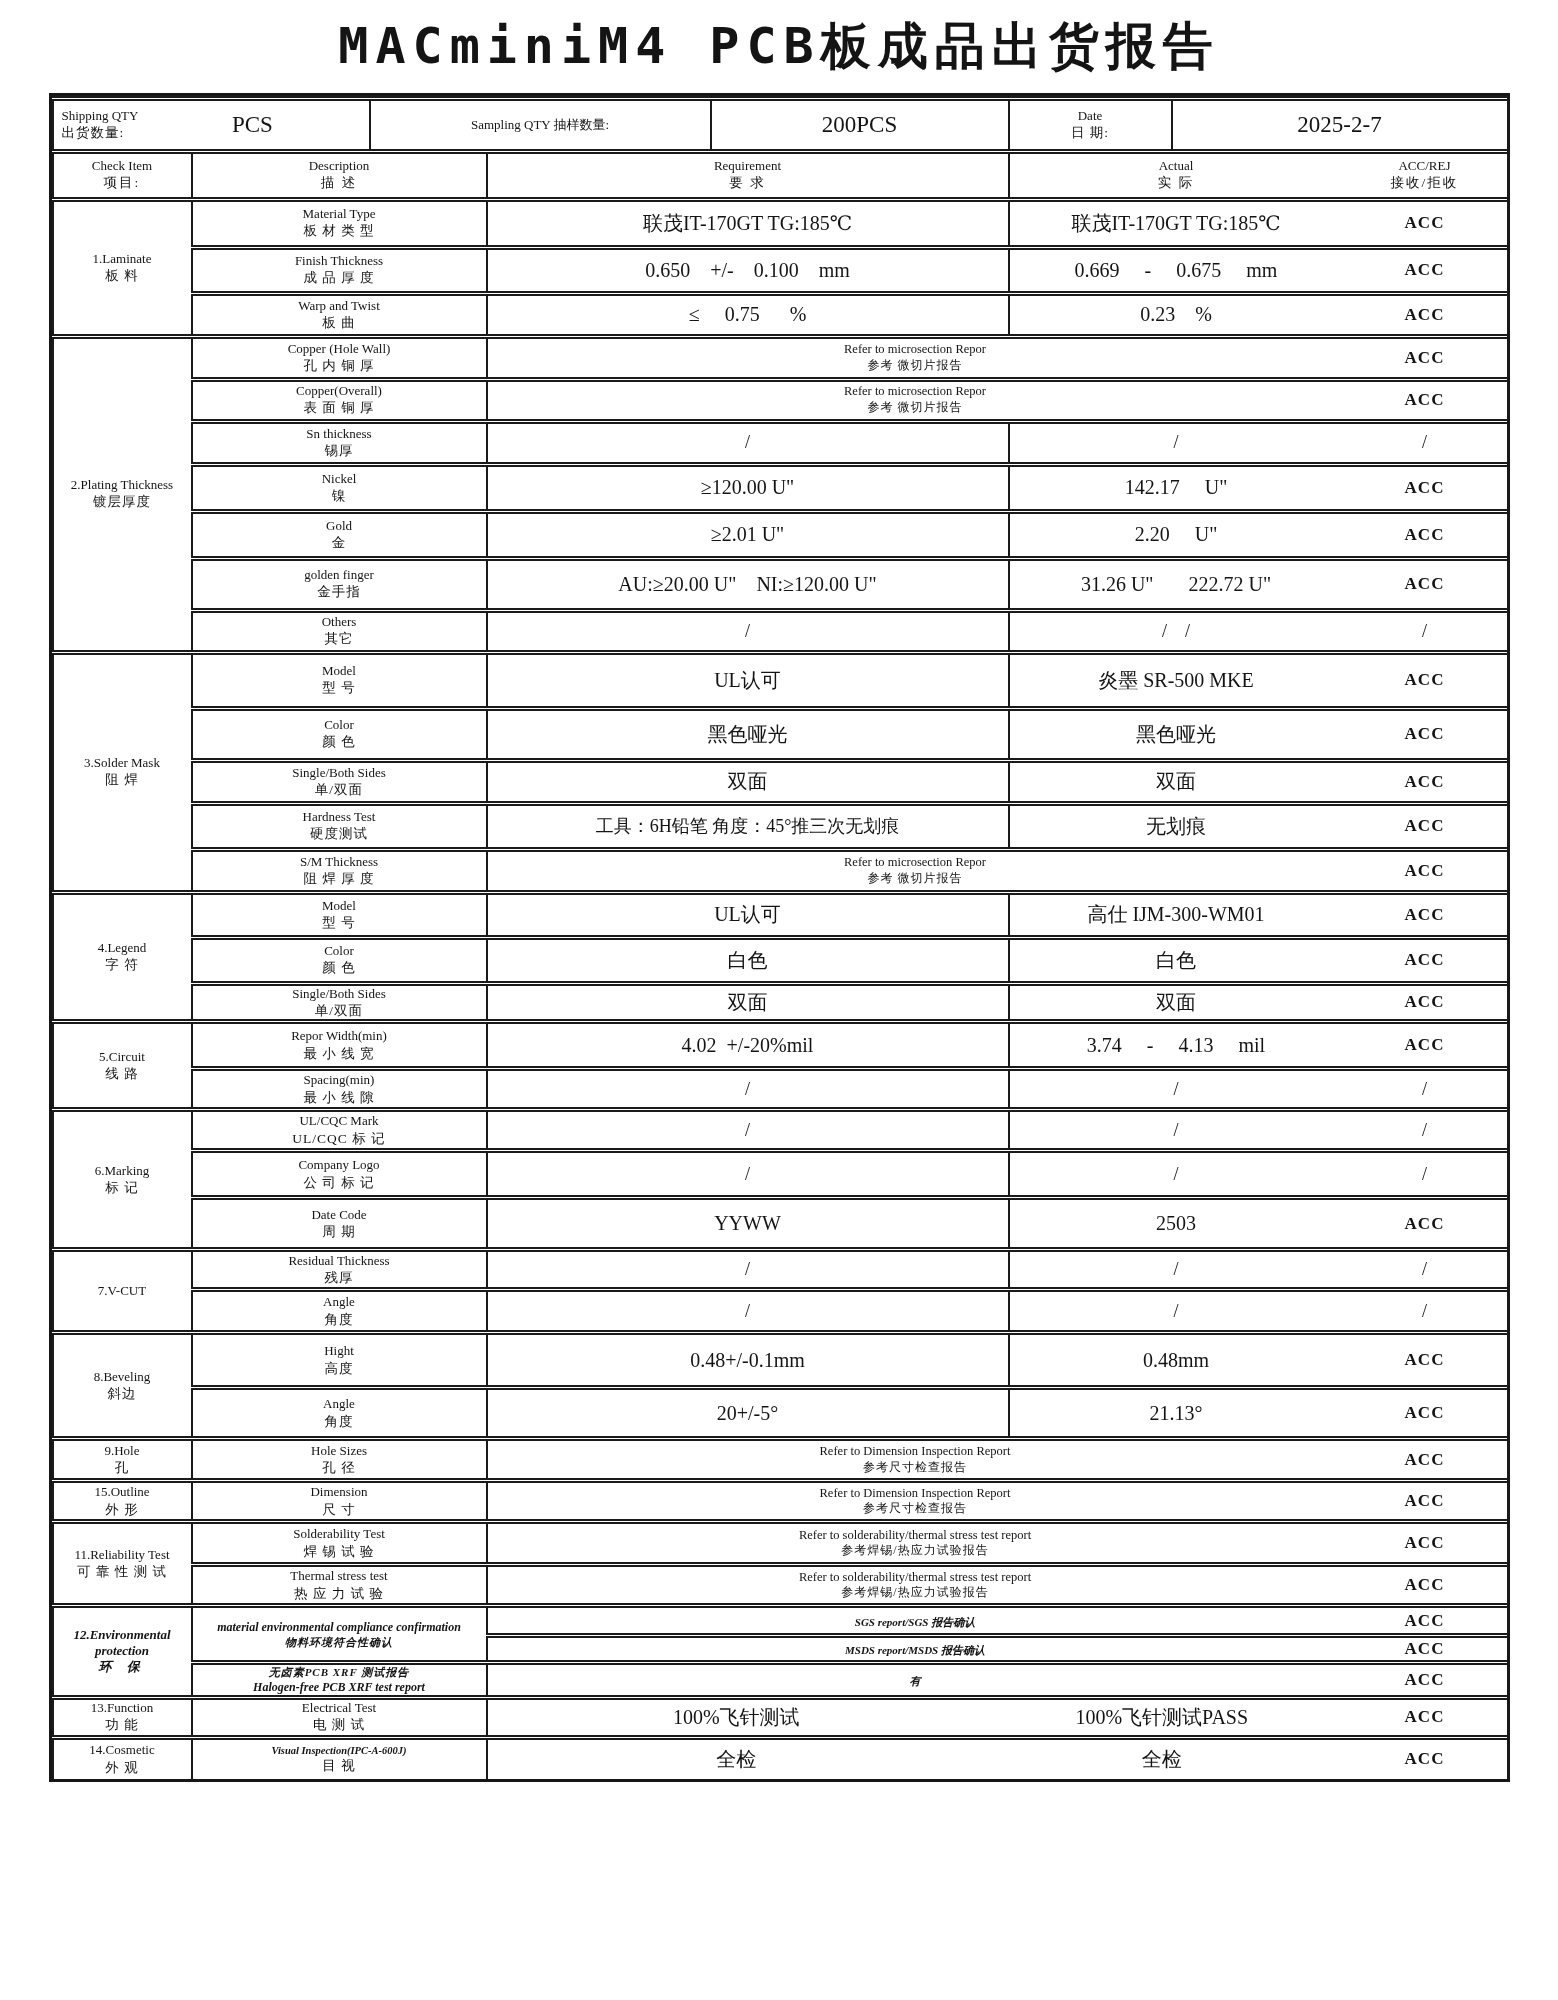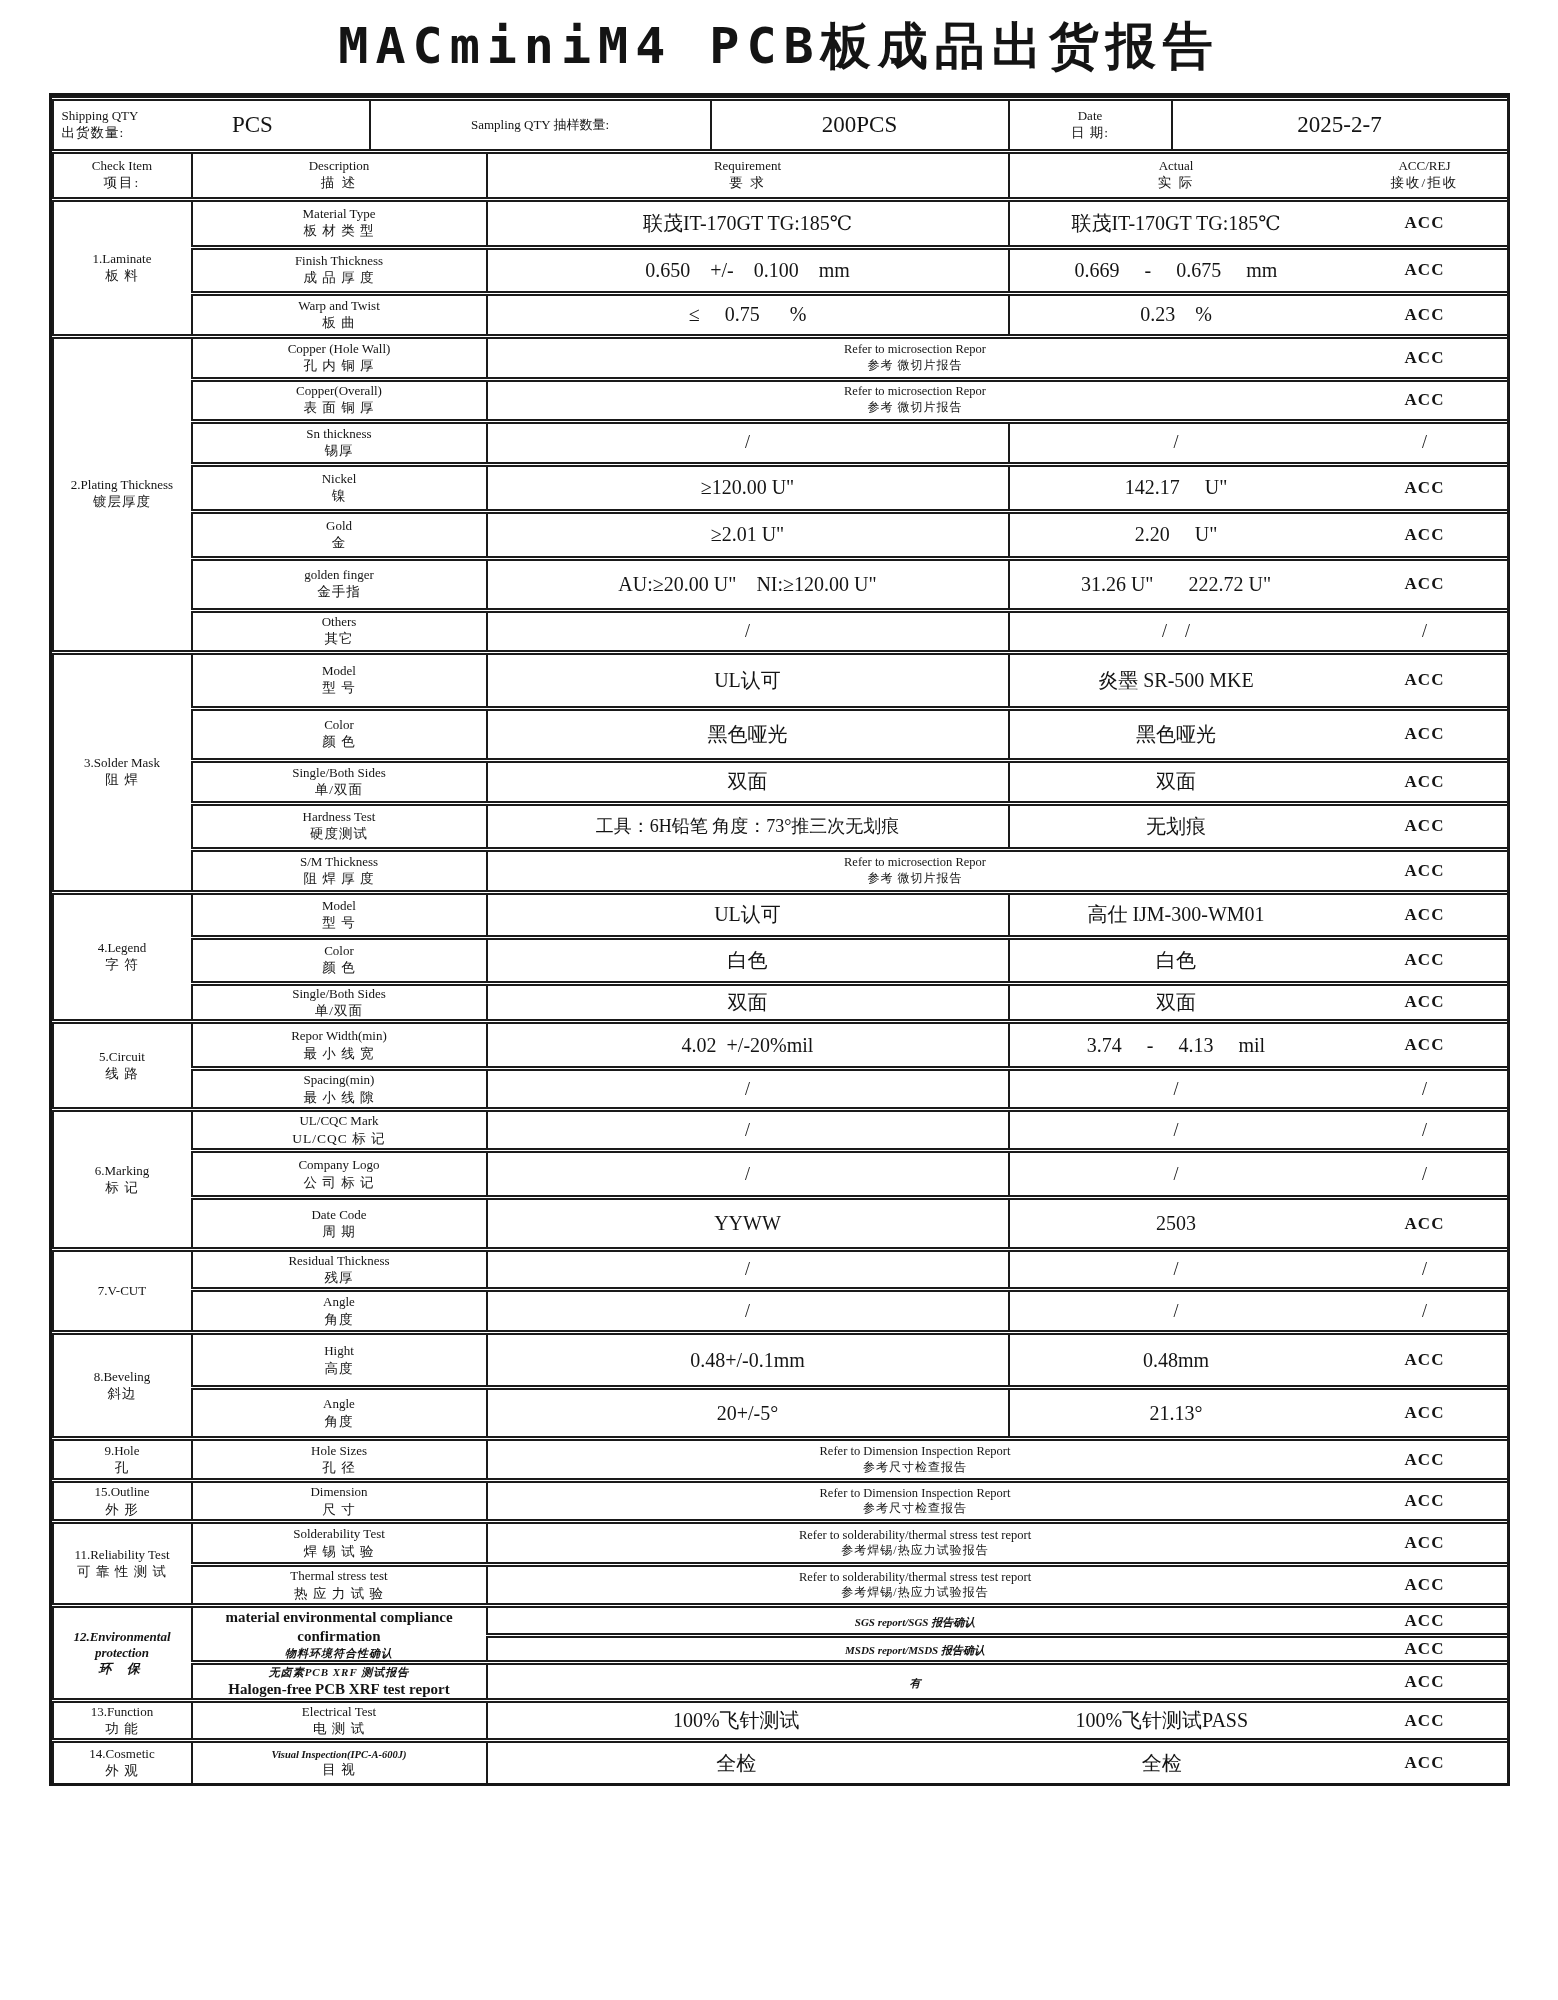--- a/index.html
+++ b/index.html
@@ -20,21 +20,21 @@
   .flexrow .grow{flex:1;text-align:center;}
   .val{font-size:20px;white-space:pre;}
   .vmd{font-size:18px;white-space:pre;}
   .big{font-size:26px;letter-spacing:1px;}
   .med{font-size:23px;}
   .gerber{font-size:18px;}
   .acc{font-size:17px;font-weight:600;letter-spacing:1px;}
   .slash{font-size:18px;}
   .ref .en{font-size:12.5px;}
   .ref .zh{font-size:12px;}
-  .env-desc .en{font-size:15px;font-weight:bold;}
+  .env-desc .en{font-size:12px;font-weight:bold;font-style:italic;}
   .env-desc .zh{font-size:11px;font-weight:bold;font-style:italic;}
   .env-req{font-size:11px;font-weight:bold;font-style:italic;text-align:right;}
   .env-sec .en{font-size:13px;font-weight:bold;font-style:italic;}
   .env-sec .zh{font-size:13px;font-weight:bold;font-style:italic;letter-spacing:6px;}
   .vis-desc .en{font-size:10.5px;font-weight:bold;font-style:italic;}
   .dualwrap{display:flex;width:100%;align-items:flex-end;}
   .dualwrap .a{width:58%;}
   .dualwrap .b{width:42%;}
   .hdr .en{font-size:13px;}
   .hdr .zh{font-size:13.5px;letter-spacing:2px;}
@@ -250,21 +250,21 @@
     </td>
     <td><span class="val">双面</span></td>
     <td class="nr"><span class="val">双面</span></td>
     <td class="nl"><span class="acc">ACC</span></td>
   </tr>
   <tr style="height:46px">
     <td>
       <span class="en">Hardness Test</span>
       <span class="zh">硬度测试</span>
     </td>
-    <td><span class="vmd">工具：6H铅笔 角度：73°推三次无划痕</span></td>
+    <td><span class="vmd">工具：6H铅笔 角度：45°推三次无划痕</span></td>
     <td class="nr"><span class="val">无划痕</span></td>
     <td class="nl"><span class="acc">ACC</span></td>
   </tr>
   <tr style="height:43px">
     <td>
       <span class="en">S/M Thickness</span>
       <span class="zh">阻 焊 厚 度</span>
     </td>
     <td colspan="2" class="nr ref">
       <span class="en">Refer to  microsection Repor</span>

